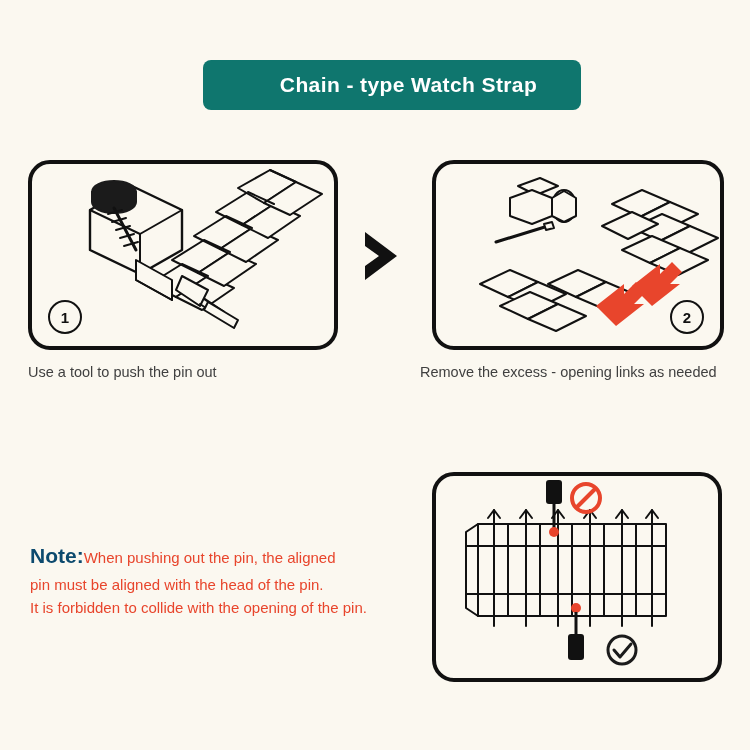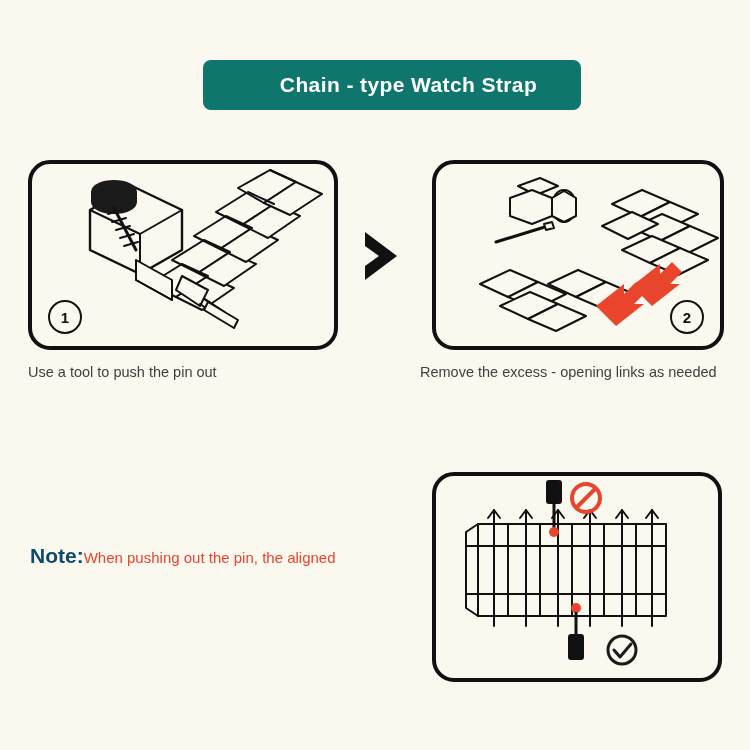--- a/index.html
+++ b/index.html
@@ -234,20 +234,22 @@
     </svg>
     <div class="step-badge" id="badge-2">2</div>
   </div>
 
   <div class="caption" id="caption-2">Remove the excess - opening links as needed</div>
 
   <div class="note-block">
     <div class="note-line">
       <span class="note-label">Note:</span><span>When pushing out the pin, the aligned</span>
     </div>
+    <div class="note-line">pin must be aligned with the head of the pin.</div>
+    <div class="note-line">It is forbidden to collide with the opening of the pin.</div>
   </div>
 
   <div class="panel" id="panel-3">
     <svg class="panel-svg" width="282" height="202" viewBox="0 0 282 202">
       <g fill="none" stroke="#111111" stroke-width="2" stroke-linejoin="round" stroke-linecap="round">
 
         <rect x="42" y="48" width="188" height="92" fill="#fbf8f0"></rect>
         <line x1="42" y1="70" x2="230" y2="70"></line>
         <line x1="42" y1="118" x2="230" y2="118"></line>
 

